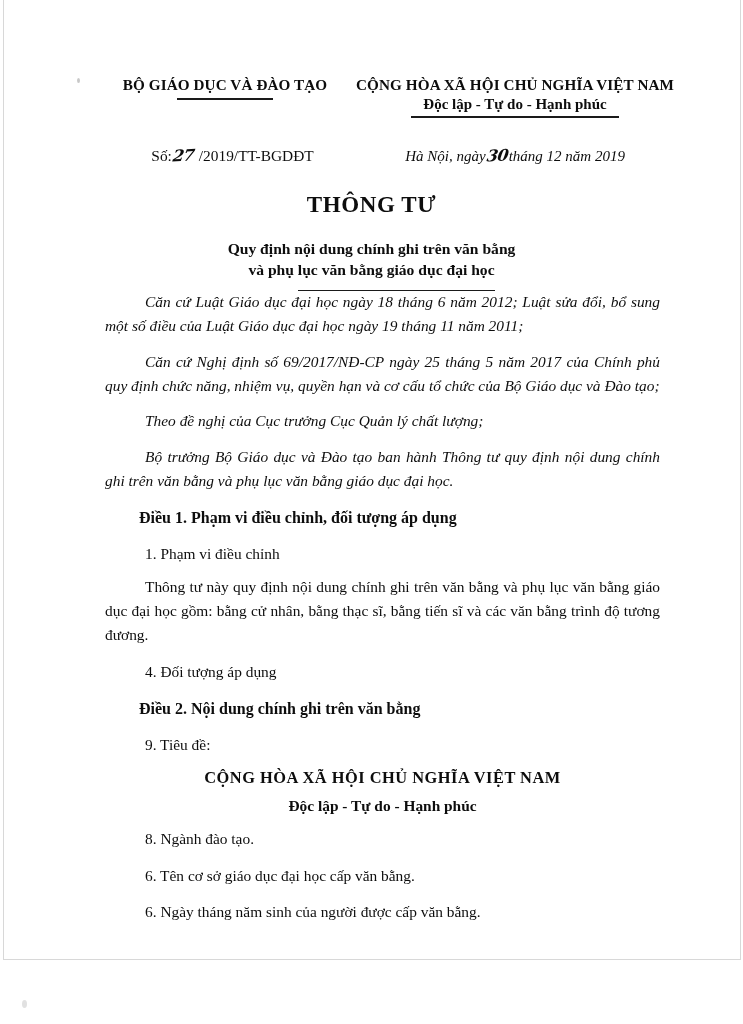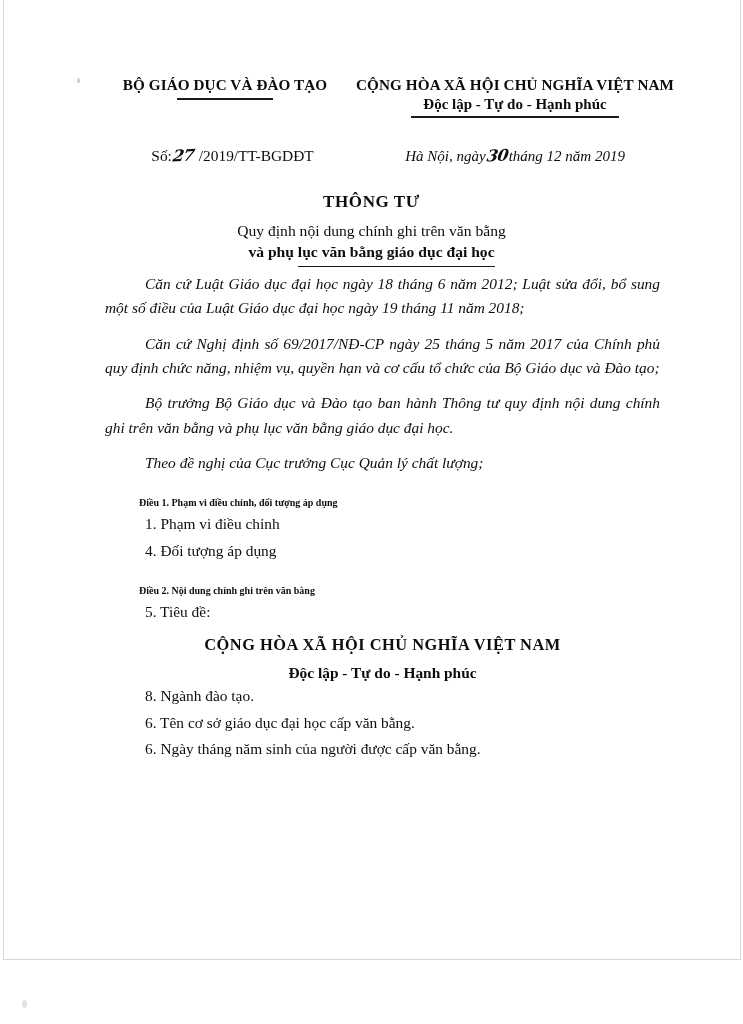--- a/index.html
+++ b/index.html
@@ -42,40 +42,40 @@
     font-size:15px;font-style:italic;white-space:nowrap;
   }
   .hand{
     font-family:"DejaVu Serif",serif;font-style:italic;font-weight:bold;
     font-size:16px;display:inline-block;transform:skewX(-11deg) rotate(-3deg);
     letter-spacing:-.6px;padding:0 1px;
   }
 
   
   .title-block{text-align:center;margin-top:16px;}
-  .t-main{font-weight:bold;font-size:17px;letter-spacing:.6px;}
-  .t-sub{font-weight:normal;font-size:15.6px;margin-top:10px;}
+  .t-main{font-weight:bold;font-size:23px;letter-spacing:.6px;}
+  .t-sub{font-weight:bold;font-size:15.6px;margin-top:22px;}
   .t-sub2{font-weight:bold;font-size:15.6px;margin-top:3px;}
-  .t-sub2 .ul{border-bottom:1.5px solid #1a1a1a;padding-bottom:6px;}
+  .t-sub2 .ul{border-bottom:1.5px solid #1a1a1a;padding-bottom:12px;}
 
   
   .body{margin:0 83px 0 105px;}
   p.para{
     margin:0;text-align:justify;font-size:15.4px;line-height:1.58;
     text-indent:40px;
   }
   p.ital{font-style:italic;}
   p.gap{margin-top:11px;}
   p.gap-sm{margin-top:8px;}
   h3.art{
-    margin:20px 0 0 0;font-size:10px;font-weight:bold;line-height:1.5;
+    margin:13px 0 0 0;font-size:16px;font-weight:bold;line-height:1.5;
     text-indent:34px;
   }
   p.item{
-    margin:2px 0 0 0;font-size:15.4px;line-height:1.58;text-indent:40px;
+    margin:12px 0 0 0;font-size:15.4px;line-height:1.58;text-indent:40px;
     text-align:left;
   }
   p.item-j{text-align:justify;}
   .center-block{text-align:center;margin-top:11px;}
   .cb1{font-weight:bold;font-size:16.4px;letter-spacing:.5px;}
   .cb2{font-weight:bold;font-size:15.4px;margin-top:9px;}
 </style>
 </head>
 <body>
 
@@ -109,31 +109,32 @@
     </div>
 
     <div class="title-block">
       <div class="t-main">THÔNG TƯ</div>
       <div class="t-sub">Quy định nội dung chính ghi trên văn bằng</div>
       <div class="t-sub2"><span>và phụ </span><span class="ul">lục văn bằng giáo dục đại học</span></div>
     </div>
 
     <div class="body">
 
-      <p class="para ital gap">Căn cứ Luật Giáo dục đại học ngày 18 tháng 6 năm 2012; Luật sửa đổi, bổ sung một số điều của Luật Giáo dục đại học ngày 19 tháng 11 năm 2018;</p>
+      <p class="para ital gap">Căn cứ Luật Giáo dục đại học ngày 18 tháng 6 năm 2012; Luật sửa đổi, bổ sung một số điều của Luật Giáo dục đại học ngày 19 tháng 11 năm 2011;</p>
       <p class="para ital gap">Căn cứ Nghị định số 69/2017/NĐ-CP ngày 25 tháng 5 năm 2017 của Chính phủ quy định chức năng, nhiệm vụ, quyền hạn và cơ cấu tổ chức của Bộ Giáo dục và Đào tạo;</p>
+      <p class="para ital gap">Theo đề nghị của Cục trưởng Cục Quản lý chất lượng;</p>
       <p class="para ital gap">Bộ trưởng Bộ Giáo dục và Đào tạo ban hành Thông tư quy định nội dung chính ghi trên văn bằng và phụ lục văn bằng giáo dục đại học.</p>
-      <p class="para ital gap">Theo đề nghị của Cục trưởng Cục Quản lý chất lượng;</p>
 
       <h3 class="art">Điều 1. Phạm vi điều chỉnh, đối tượng áp dụng</h3>
       <p class="item">1. Phạm vi điều chỉnh</p>
+      <p class="para gap-sm">Thông tư này quy định nội dung chính ghi trên văn bằng và phụ lục văn bằng giáo dục đại học gồm: bằng cử nhân, bằng thạc sĩ, bằng tiến sĩ và các văn bằng trình độ tương đương.</p>
       <p class="item">4. Đối tượng áp dụng</p>
 
       <h3 class="art">Điều 2. Nội dung chính ghi trên văn bằng</h3>
-      <p class="item">5. Tiêu đề:</p>
+      <p class="item">9. Tiêu đề:</p>
 
       <div class="center-block">
         <div class="cb1">CỘNG HÒA XÃ HỘI CHỦ NGHĨA VIỆT NAM</div>
         <div class="cb2">Độc lập - Tự do - Hạnh phúc</div>
       </div>
 
       <p class="item">8. Ngành đào tạo.</p>
       <p class="item">6. Tên cơ sở giáo dục đại học cấp văn bằng.</p>
       <p class="item">6. Ngày tháng năm sinh của người được cấp văn bằng.</p>
 

